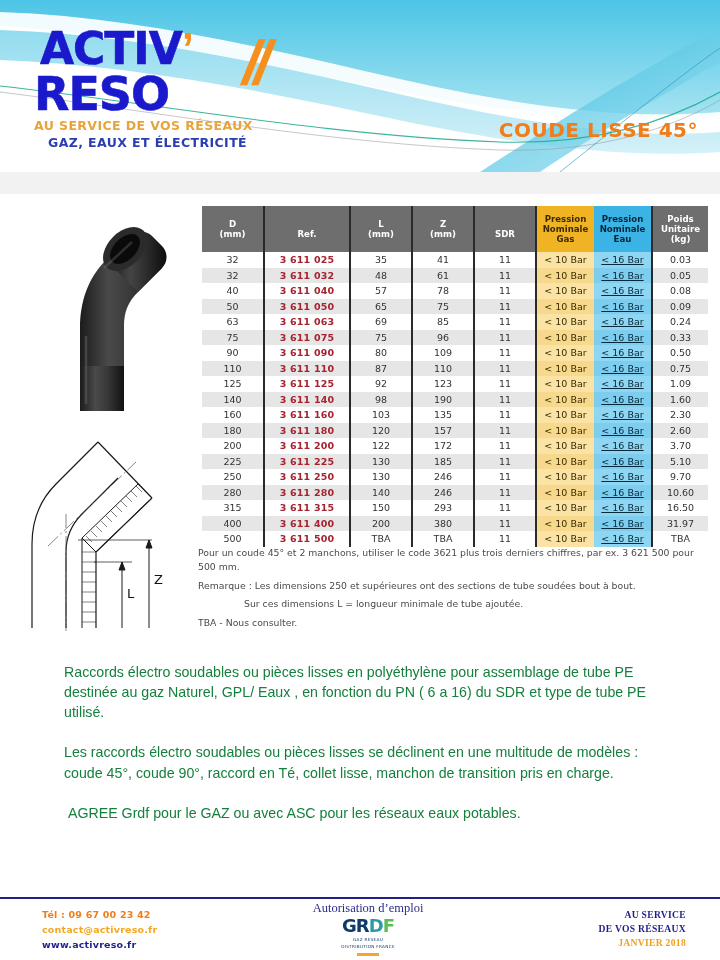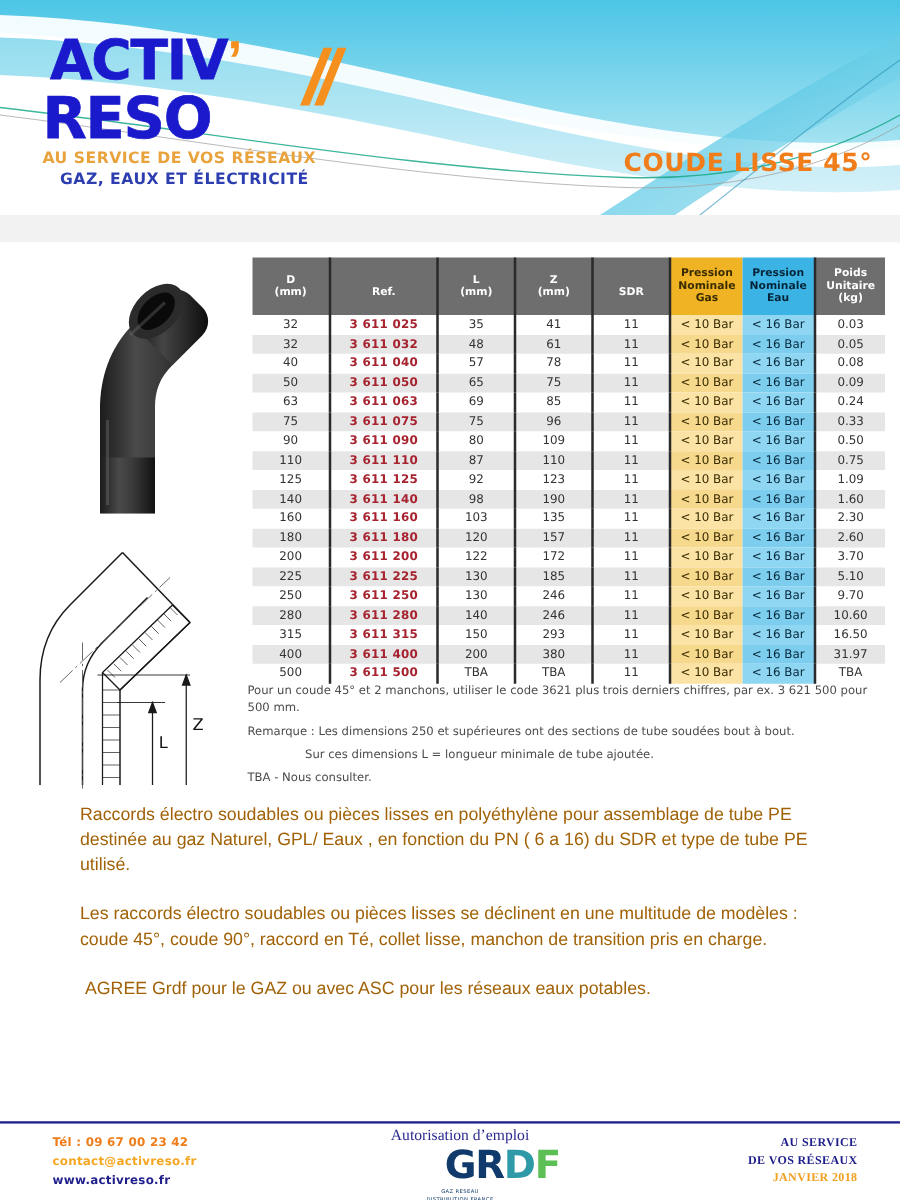--- a/index.html
+++ b/index.html
@@ -75,54 +75,55 @@
   table.spec th.gas { background:#f0b323; color:#3a2c00; }
   table.spec th.eau { background:#3bb4e5; color:#05263a; }
   table.spec td {
     text-align:center; padding:1.5px 2px; height:15.5px;
     color:#333; font-size:9.5px; font-family:"DejaVu Sans", sans-serif;
   }
   table.spec tr.alt td { background:#e6e6e6; }
   table.spec td.ref { color:#a6232f; font-weight:700; letter-spacing:0.2px; }
   table.spec td.gas { background:#fbe3a6; color:#3a2c00; }
   table.spec tr.alt td.gas { background:#f7d98e; }
-  table.spec td.eau { background:#8fd6f2; color:#06293c; }
+  table.spec td.eau { background:#8fd6f2; color:#06293c;text-decoration:underline; }
   table.spec tr.alt td.eau { background:#7dcdef; }
   .bdl { border-left: 2px solid #2a2a2a; }
   .bdr { border-right: 2px solid #2a2a2a; }
 
   .notes { position:absolute; left:198px; top:352px; width:515px; }
   .note-line {
     font-size:9.3px; color:#4a4a4a; line-height:1.55; margin-bottom:4px;
     font-family:"DejaVu Sans", sans-serif;
   }
   .note-indent { padding-left:46px; }
 
   
   .desc { position:absolute; left:0; top:642px; width:720px; padding:0 40px 0 64px; }
   .desc p {
-    color:#a16207; font-size:14.2px; line-height:1.42; margin-bottom:19px;
+    color:#15803d; font-size:14.2px; line-height:1.42; margin-bottom:19px;
     font-family:"Liberation Sans", sans-serif;
+    margin-top:20px;
   }
   .desc p.last { margin-left:4px; }
 
   
   .footer-rule { position:absolute; left:0; top:897px; width:720px; height:2px; background:#1f1f8c; }
   .footer { position:absolute; left:0; top:899px; width:720px; height:61px; background:#fff; }
 
   .f-left { position:absolute; left:42px; top:10px; font-family:"DejaVu Sans", sans-serif; }
   .f-tel   { font-size:9.5px; font-weight:700; color:#f07d1a; letter-spacing:0.2px; margin-bottom:4px; }
   .f-mail  { font-size:9.5px; font-weight:700; color:#f5a623; letter-spacing:0.2px; margin-bottom:4px; }
   .f-web   { font-size:9.5px; font-weight:700; color:#1f1f8c; letter-spacing:0.2px; }
 
   .f-center { position:absolute; left:288px; top:2px; width:160px; text-align:center; }
   .f-auth {
     font-family:"Liberation Serif", serif; font-size:12.5px; color:#2b2b8f; margin-bottom:1px;
   }
-  .grdf { font-family:"DejaVu Sans", sans-serif; font-weight:700; font-size:31px; letter-spacing:-1px; line-height:1;text-align:right; }
+  .grdf { font-family:"DejaVu Sans", sans-serif; font-weight:700; font-size:18px; letter-spacing:-1px; line-height:1; }
   .grdf .g, .grdf .r { color:#103a6b; }
   .grdf .d { color:#2e9aa8; }
   .grdf .f { color:#5bbf56; }
   .grdf-sub { font-size:4.2px; color:#103a6b; letter-spacing:0.3px; line-height:1.3; margin-top:2px; font-family:"DejaVu Sans", sans-serif; }
   .grdf-bar { width:22px; height:3px; background:#f0a830; margin:3px auto 0; }
 
   .f-right { position:absolute; right:34px; top:10px; text-align:right; font-family:Liberation Serif, serif; }
   .f-r1 { font-size:9.6px; font-weight:700; color:#1f1f8c; letter-spacing:0.3px; margin-bottom:3px; }
   .f-r2 { font-size:9.6px; font-weight:700; color:#1f1f8c; letter-spacing:0.3px; margin-bottom:3px; }
   .f-r3 { font-size:9.6px; font-weight:700; color:#f0a020; letter-spacing:0.3px; }

